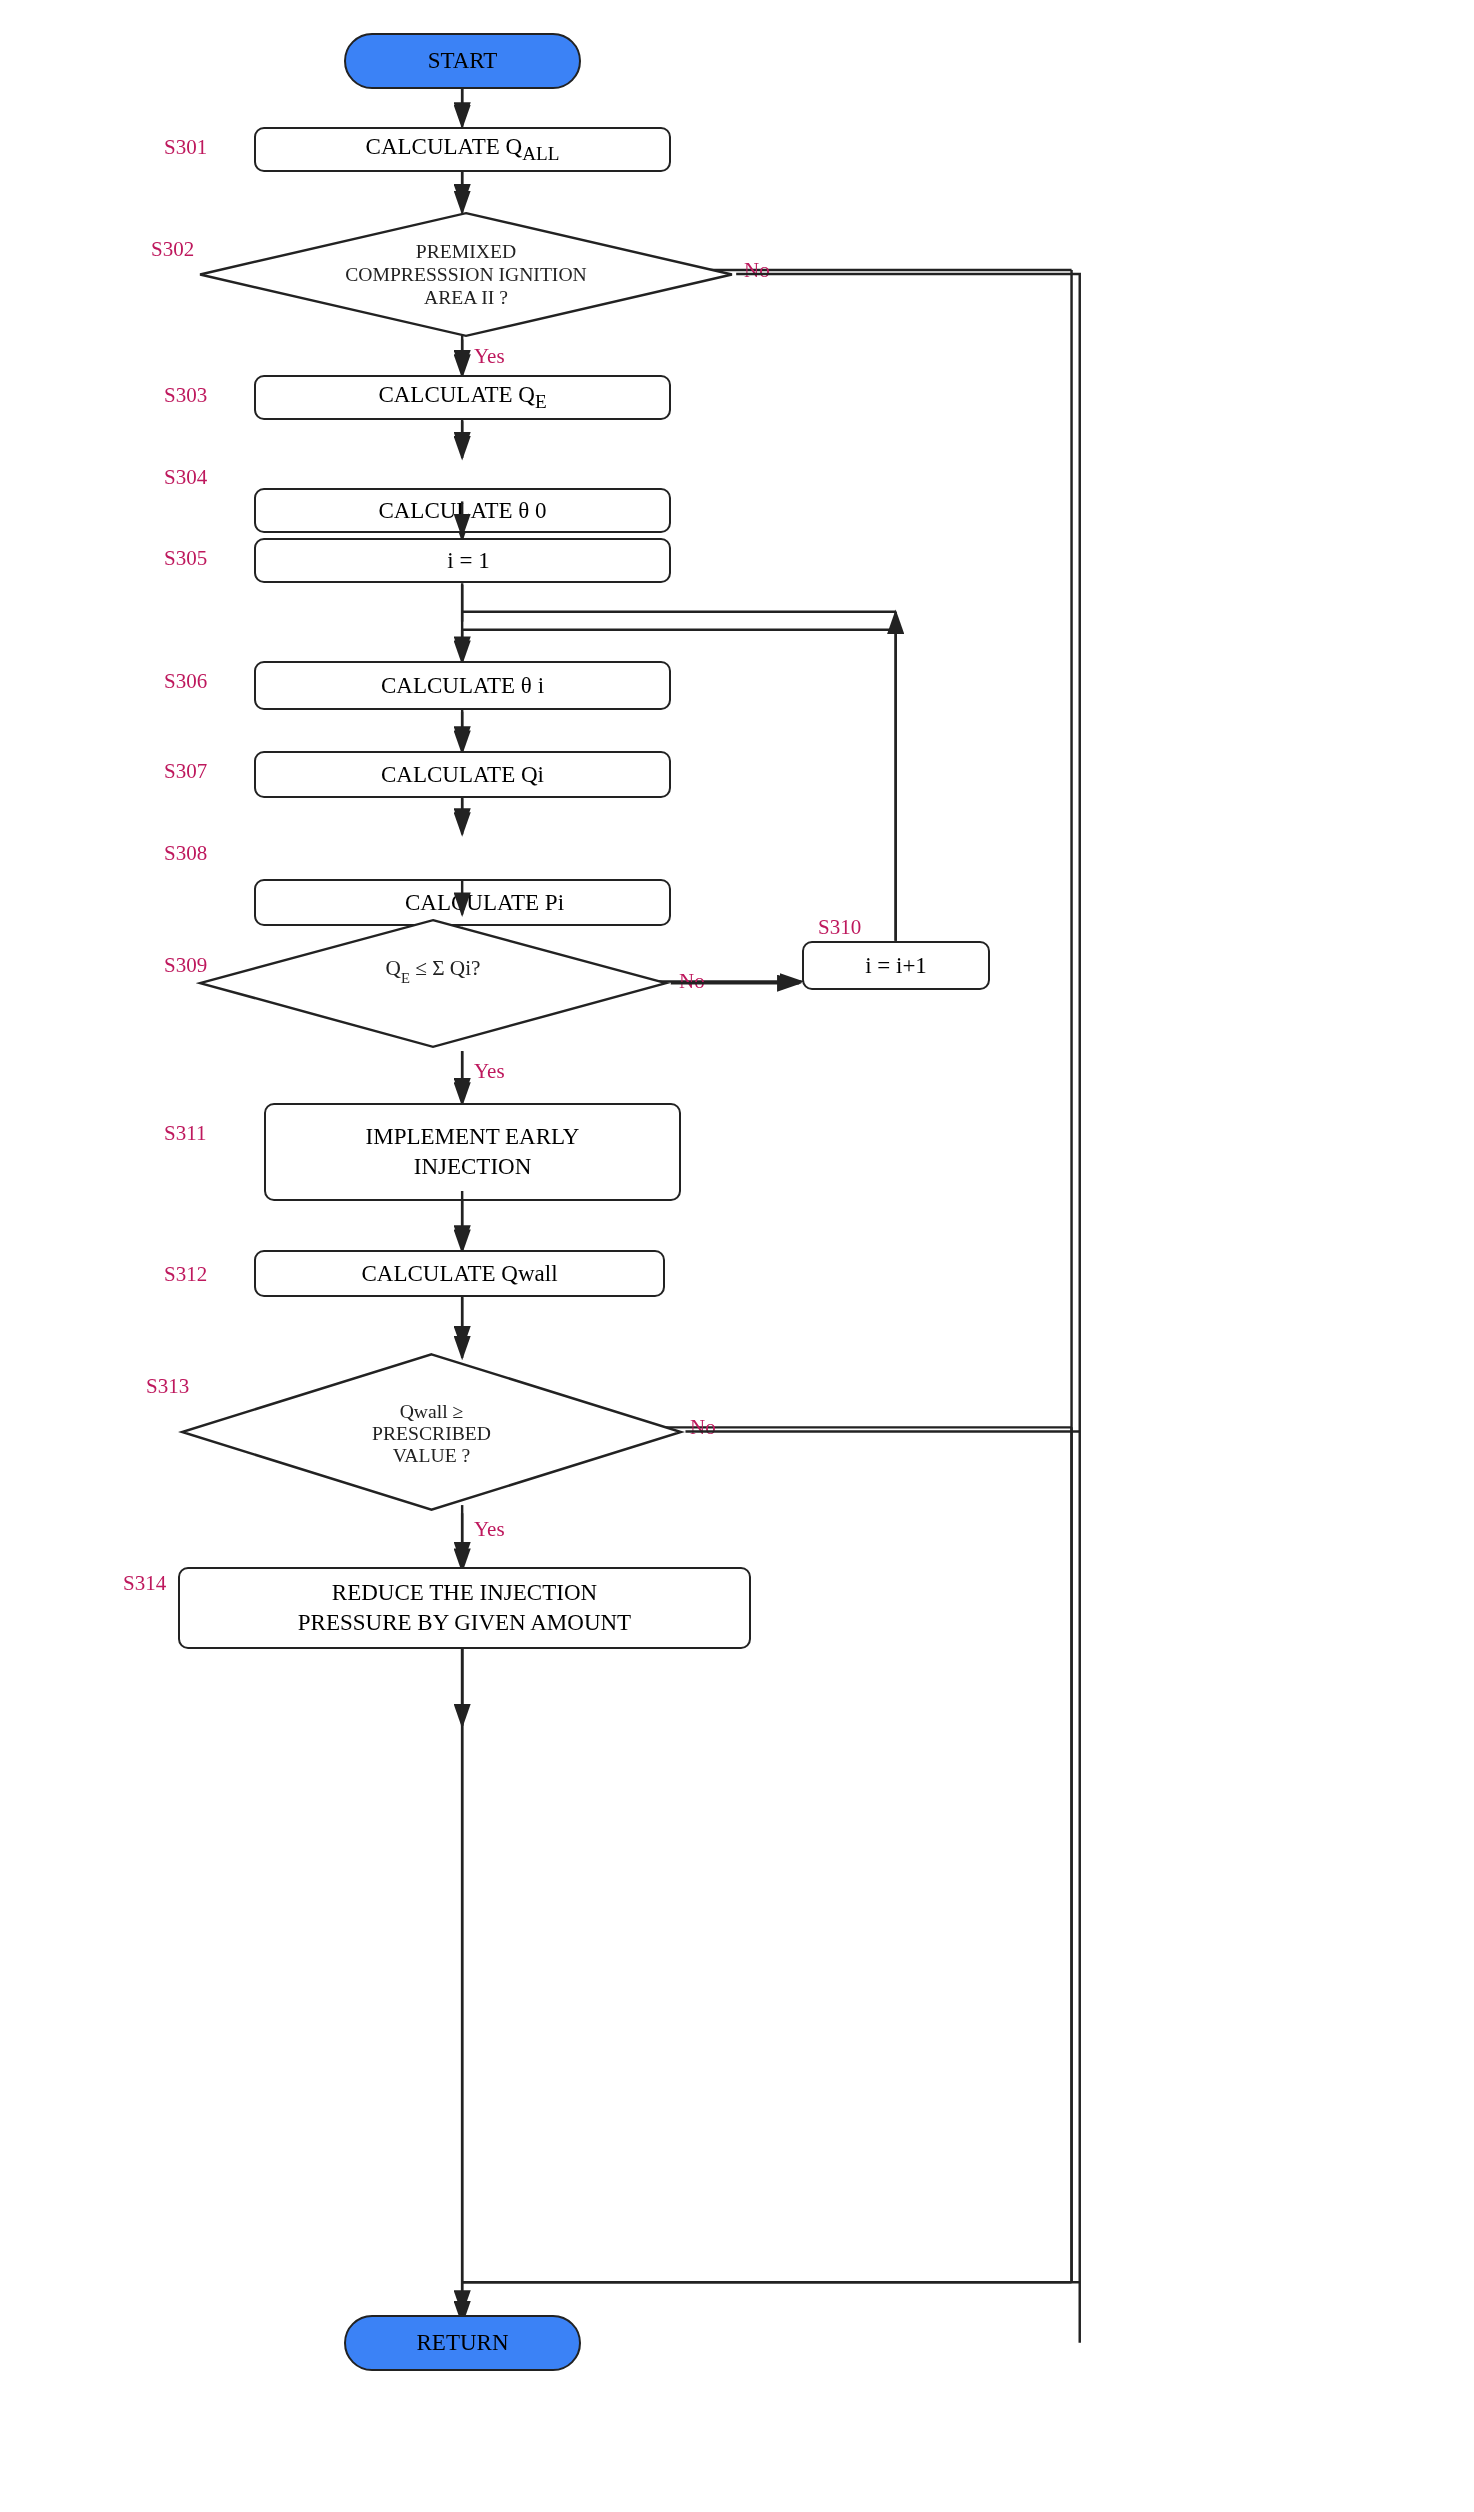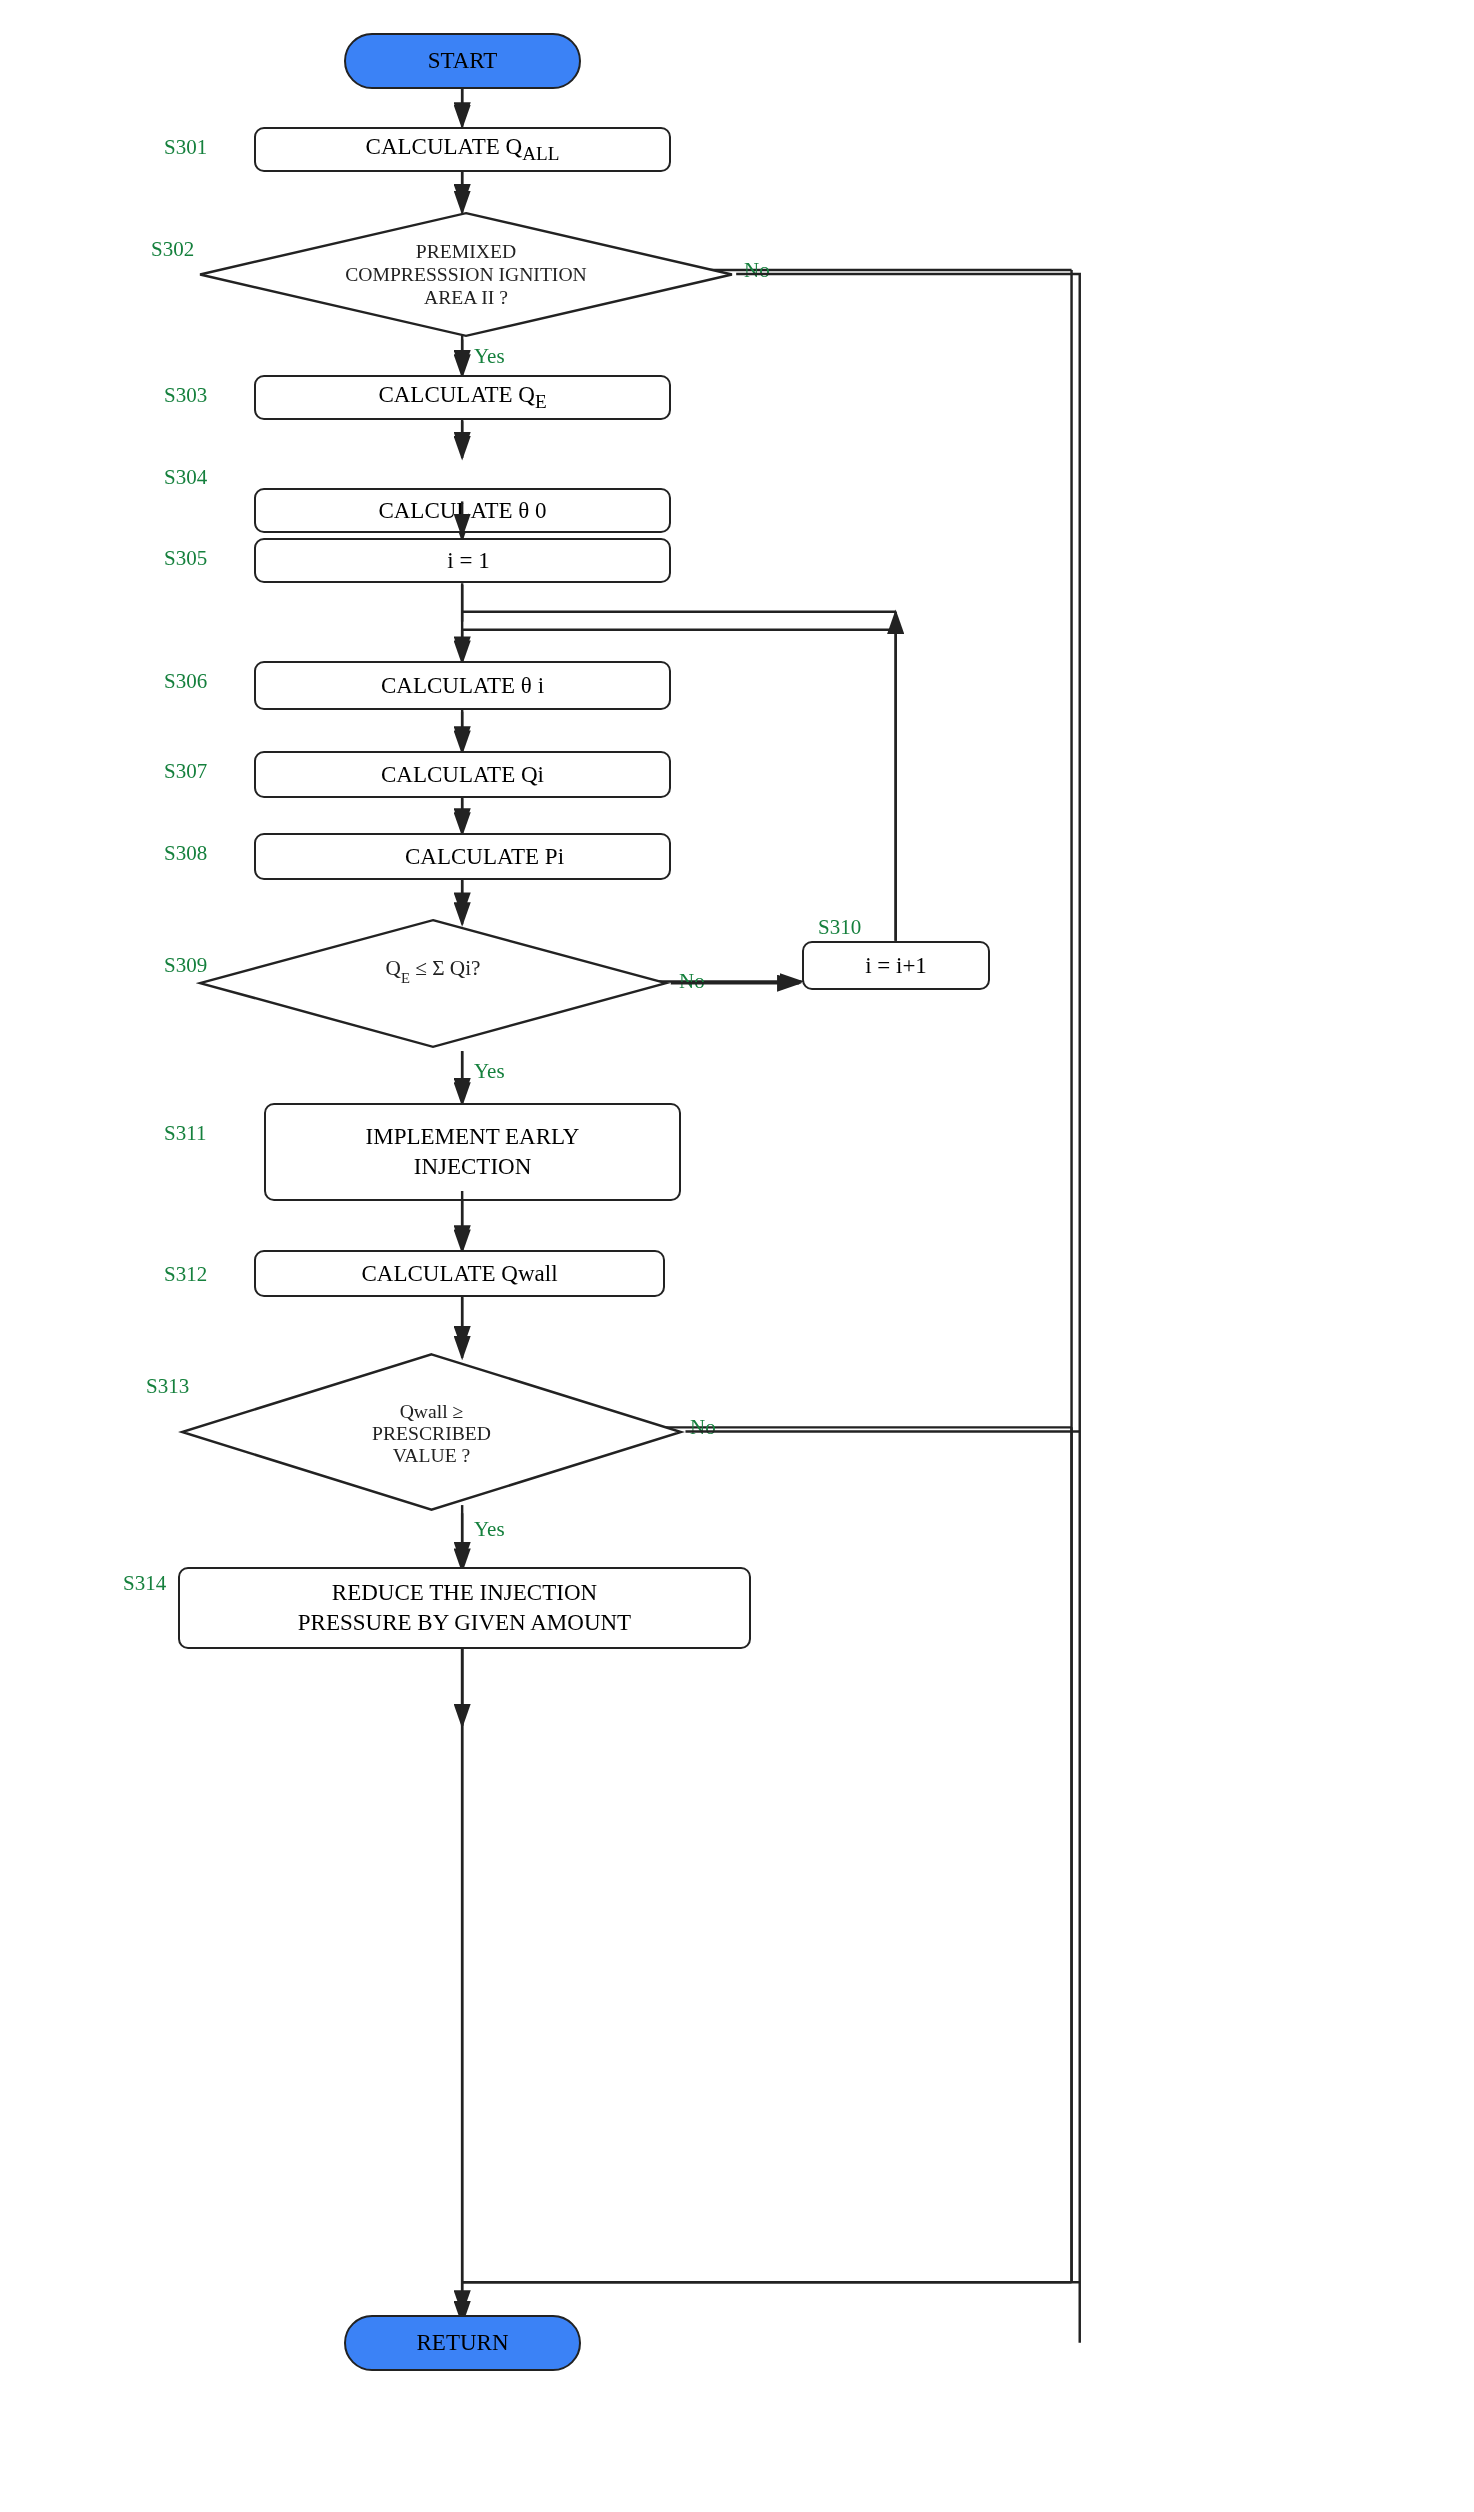--- a/index.html
+++ b/index.html
@@ -42,21 +42,21 @@
     .node-text {
       font-size: 23px;
       line-height: 1.3;
       font-weight: normal;
     }
 
     
     .step-label {
       position: absolute;
       font-size: 21px;
-      color: #15803d;
+      color: #be185d;
     }
 
     
     .svg-overlay {
       position: absolute;
       top: 0;
       left: 0;
       width: 1474px;
       height: 2512px;
       pointer-events: none;
@@ -180,21 +180,21 @@
   </div>
 
   <div class="step-label" style="left:164px; top:759px;">S307</div>
 
   <div class="node rect" style="left:254px; top:751px; width:417px; height:47px;">
     <span class="node-text">CALCULATE Qi</span>
   </div>
 
   <div class="step-label" style="left:164px; top:841px;">S308</div>
 
-  <div class="node rect" style="left:254px; top:833px; width:417px; height:47px;padding-left:44px;">
+  <div class="node rect" style="left:254px; top:879px; width:417px; height:47px;padding-left:44px;">
     <span class="node-text">CALCULATE Pi</span>
   </div>
 
   <div class="step-label" style="left:164px; top:953px;">S309</div>
   <div style="position:absolute; left:196px; top:916px; width:474px; height:135px;">
     <svg width="474" height="135" viewBox="0 0 580 165">
       <polygon points="290,5 575,82 290,160 5,82" fill="white" stroke="#222" stroke-width="3"></polygon>
       <text x="290" y="72" text-anchor="middle" font-family="Times New Roman" font-size="26" fill="#222">Q<tspan baseline-shift="sub" font-size="18">E</tspan> ≤ Σ Qi?</text>
     </svg>
   </div>

